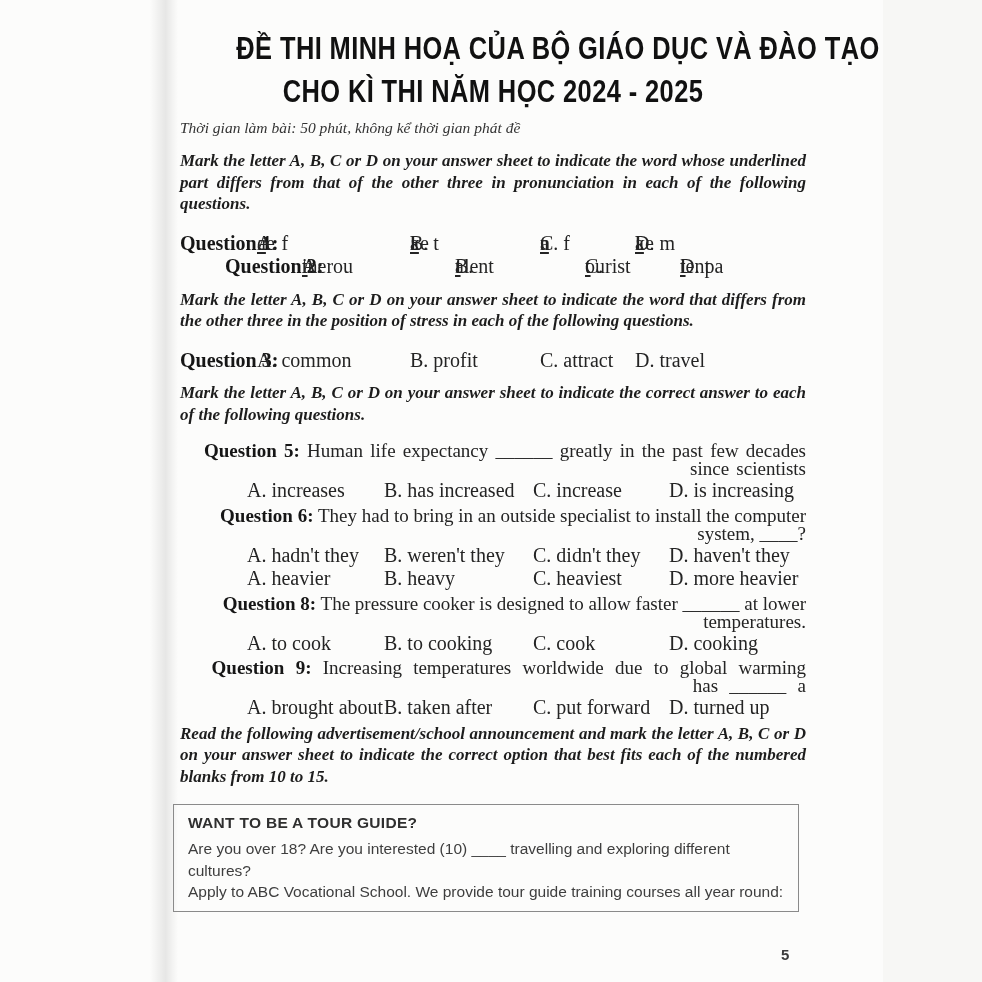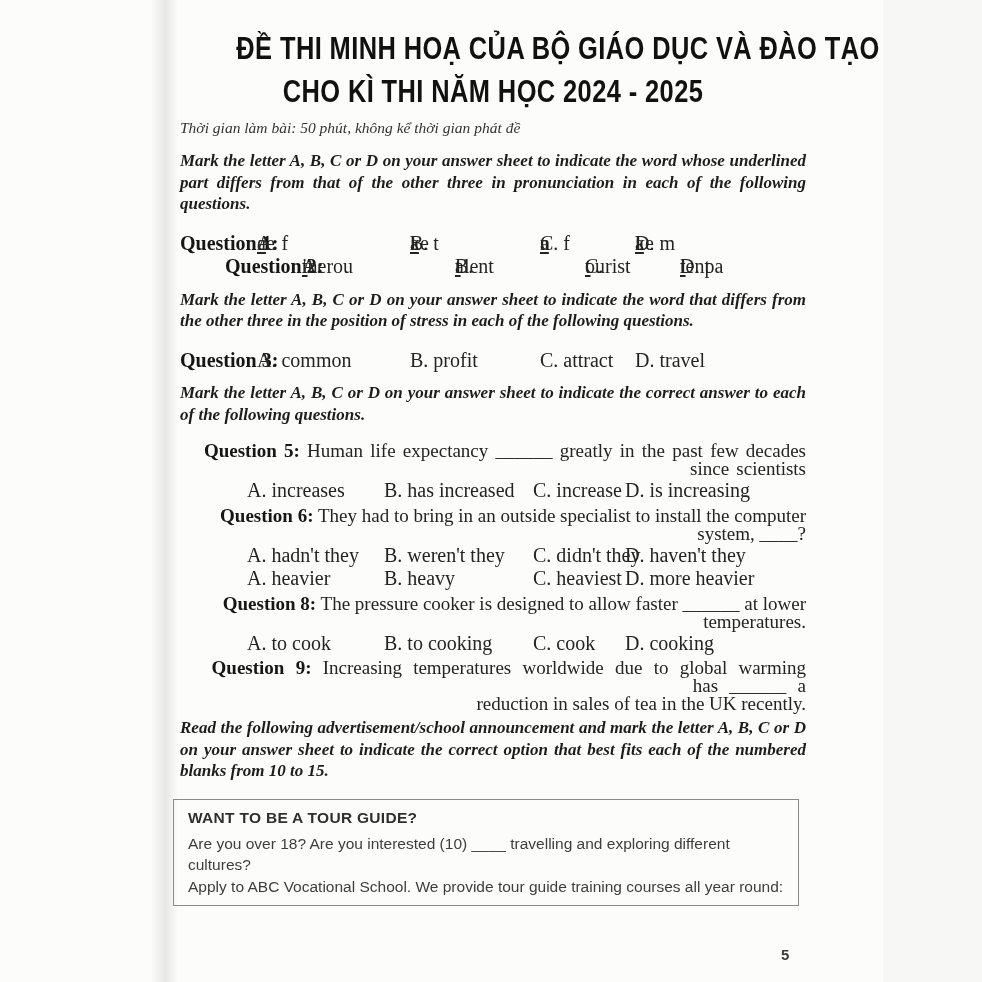--- a/index.html
+++ b/index.html
@@ -41,21 +41,21 @@
   }
   .inst1{margin-top:13px;}
   .mt11{margin-top:11px;}
   .mt12{margin-top:4px;}
   
   .qrow{position:relative;height:22.5px;font-size:20px;}
   .qrow span{position:absolute;top:0;white-space:nowrap;}
   .qlabel{font-weight:700;color:#161616;}
   .qrow .l{left:0;}
   .pa{left:77px;}.pb{left:230px;}.pc{left:360px;}.pd{left:455px;}
-  .ga{left:22px;}.gb{left:159px;}.gc{left:308px;}.gd{left:400px;}
+  .ga{left:22px;}.gb{left:159px;}.gc{left:308px;}.gd{left:444px;}
   .mt7{margin-top:7px;}
   .mt1{margin-top:1px;margin-left:45px;}
   .ul{text-decoration:underline;text-underline-offset:2px;}
   
   .stem{font-size:19px;line-height:18px;text-align:right;}
   .stem .qlabel{position:static;}
   .cont{padding-left:22px;}
   .mt5{margin-top:5px;}
   .spread-sm{word-spacing:2.5px;}
   .spread-lg{word-spacing:6.5px;}
@@ -185,21 +185,26 @@
       <span class="ga">A. to cook</span>
       <span class="gb">B. to cooking</span>
       <span class="gc">C. cook</span>
       <span class="gd">D. cooking</span>
     </div>
 
     <div class="stem mt5 spread-lg">
       <span class="qlabel">Question 9:</span>
       <span>Increasing temperatures worldwide due to global warming has ______ a</span>
     </div>
-    <div class="stem cont">reduction in sales of tea in the UK recently.</div>
+    <div class="qrow mt1">
+      <span class="ga">A. brought about</span>
+      <span class="gb">B. taken after</span>
+      <span class="gc">C. put forward</span>
+      <span class="gd">D. turned up</span>
+    </div>
 
     <p class="inst mt12">Read the following advertisement/school announcement and mark the letter A, B, C or D on your answer sheet to indicate the correct option that best fits each of the numbered blanks from 10 to 15.</p>
 
     <div class="adbox">
       <div class="ad-title">WANT TO BE A TOUR GUIDE?</div>
       <div class="ad-line">Are you over 18? Are you interested (10) ____ travelling and exploring different cultures?</div>
       <div class="ad-line">Apply to ABC Vocational School. We provide tour guide training courses all year round:</div>
 
     </div>
 

